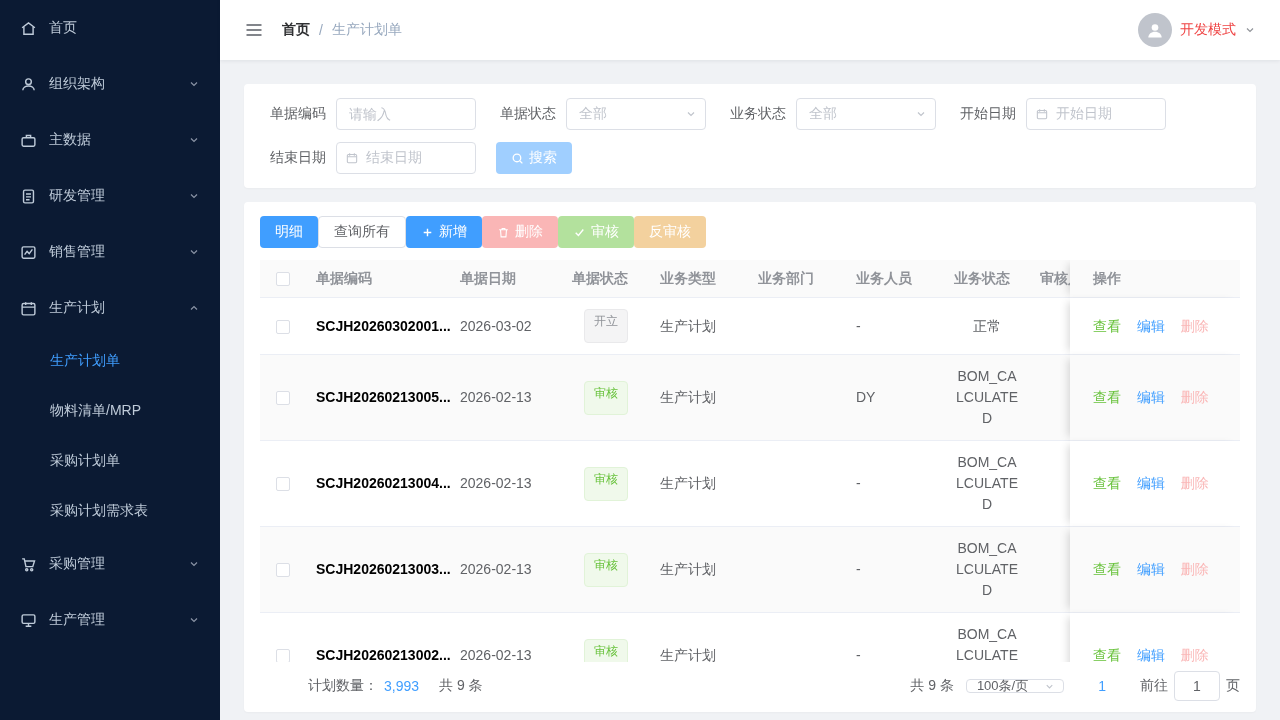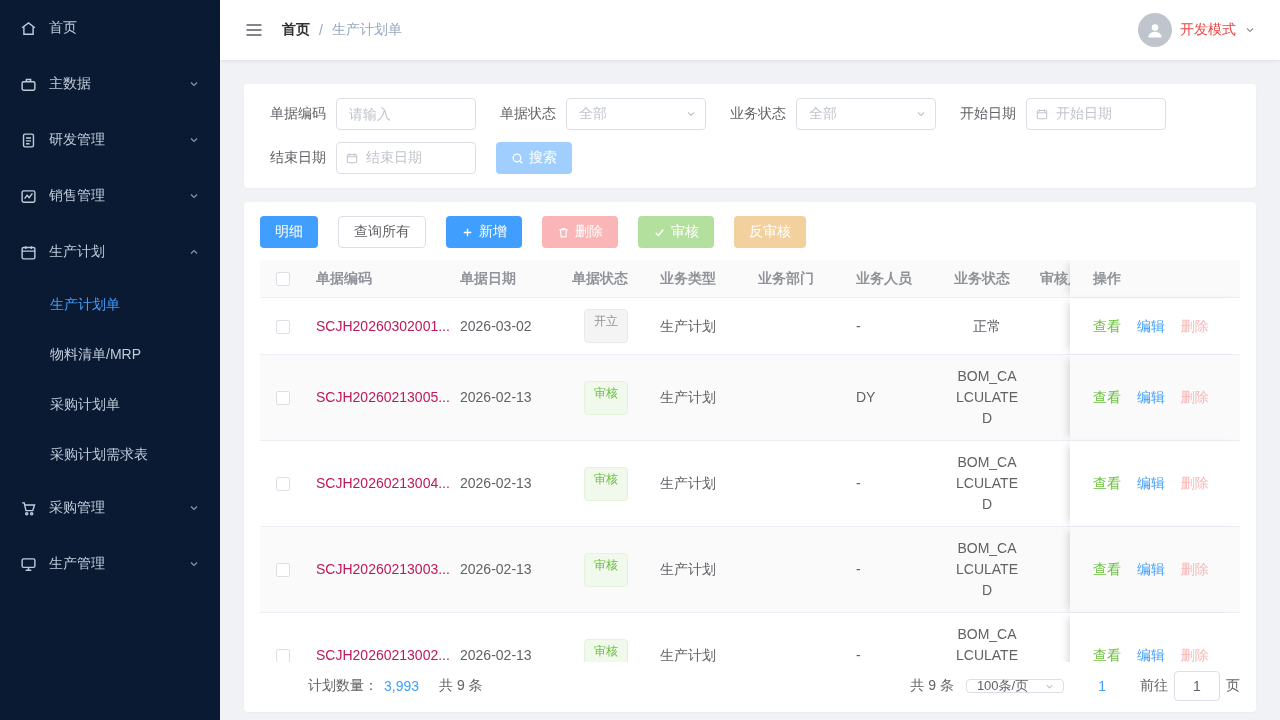--- a/index.html
+++ b/index.html
@@ -52,31 +52,31 @@
          justify-content:center; gap:5px; padding:0 15px; cursor:pointer; white-space:nowrap; }
   .btn svg { width:13px; height:13px; }
   .btn-search { background:#a0cfff; color:#fff; margin-left:10px; }
   .btn-primary { background:#409eff; color:#fff; }
   .btn-plain { background:#fff; border:1px solid #dcdfe6; color:#606266; }
   .btn-danger-dis { background:#fab6b6; color:#fff; cursor:not-allowed; }
   .btn-success-dis { background:#b3e19d; color:#fff; cursor:not-allowed; }
   .btn-warn-dis { background:#f3d19e; color:#fff; cursor:not-allowed; }
   
   .table-card { flex:1; min-height:0; padding:14px 16px 6px; display:flex; flex-direction:column; }
-  .toolbar { display:flex; gap:20px; margin-bottom:12px; }
+  .toolbar { display:flex; margin-bottom:12px; }
   .tbl-wrap { flex:1; min-height:0; overflow:hidden; }
   table { width:100%; border-collapse:separate; border-spacing:0; table-layout:fixed; color:#606266; }
   th,td { border-bottom:1px solid #ebeef5; padding:11px 10px; text-align:left; line-height:21px;
           vertical-align:middle; overflow:hidden; }
   th { padding:8px 10px; color:#909399; font-weight:bold; background:#fafafa; white-space:nowrap; }
   tbody tr { background:#fff; }
   tbody tr:nth-child(even) { background:#fafafa; }
   .c-cb { text-align:center; }
   .cb { width:14px; height:14px; border:1px solid #dcdfe6; border-radius:2px; background:#fff; display:inline-block; vertical-align:middle; cursor:pointer; }
-  .c-code a { color:#be185d; text-decoration:none; white-space:nowrap; cursor:pointer; }
+  .c-code a { color:#000000; text-decoration:none; white-space:nowrap; cursor:pointer;font-weight:bold; }
   .center { text-align:center; }
   .c-biz { word-break:break-all; text-align:center; }
   .c-audit { white-space:nowrap; padding-right:0; }
   .c-op { background:#fff; box-shadow:-6px 0 8px -4px rgba(0,0,0,.15);padding-left:23px; }
   th.c-op { background:#fafafa; }
   tbody tr:nth-child(even) .c-op { background:#fafafa; }
   .c-op a { text-decoration:none; margin-right:12px; cursor:pointer; white-space:nowrap; }
   .op-view { color:#67c23a; } .op-edit { color:#409eff; } .op-del { color:#fab6b6; }
   .tag { display:inline-block; height:34px; line-height:22px; padding:0 9px; border-radius:4px; font-size:12px; }
   .tag-info { background:#f4f4f5; border:1px solid #e9e9eb; color:#909399; }
@@ -102,20 +102,30 @@
 
 <aside class="sidebar">
 
   <nav>
     <div class="menu-item">
       <svg class="mi" viewBox="0 0 24 24" fill="none" stroke="currentColor" stroke-width="2">
           <path d="M3 11 L12 4 L21 11"></path>
           <path d="M5.5 10 V20 H18.5 V10"></path>
         </svg>
       <span>首页</span>
+    </div>
+    <div class="menu-item">
+      <svg class="mi" viewBox="0 0 24 24" fill="none" stroke="currentColor" stroke-width="2">
+          <circle cx="12" cy="8" r="4"></circle>
+          <path d="M4 20 c0-4 4-6 8-6 s8 2 8 6"></path>
+        </svg>
+      <span>组织架构</span>
+      <svg class="chev" viewBox="0 0 24 24" fill="none" stroke="currentColor" stroke-width="2.4">
+          <path d="M6 9l6 6 6-6"></path>
+        </svg>
     </div>
     <div class="menu-item">
       <svg class="mi" viewBox="0 0 24 24" fill="none" stroke="currentColor" stroke-width="2">
           <rect x="3" y="8" width="18" height="12" rx="2"></rect>
           <path d="M9 8 V5 h6 v3"></path>
         </svg>
       <span>主数据</span>
       <svg class="chev" viewBox="0 0 24 24" fill="none" stroke="currentColor" stroke-width="2.4">
           <path d="M6 9l6 6 6-6"></path>
         </svg>

